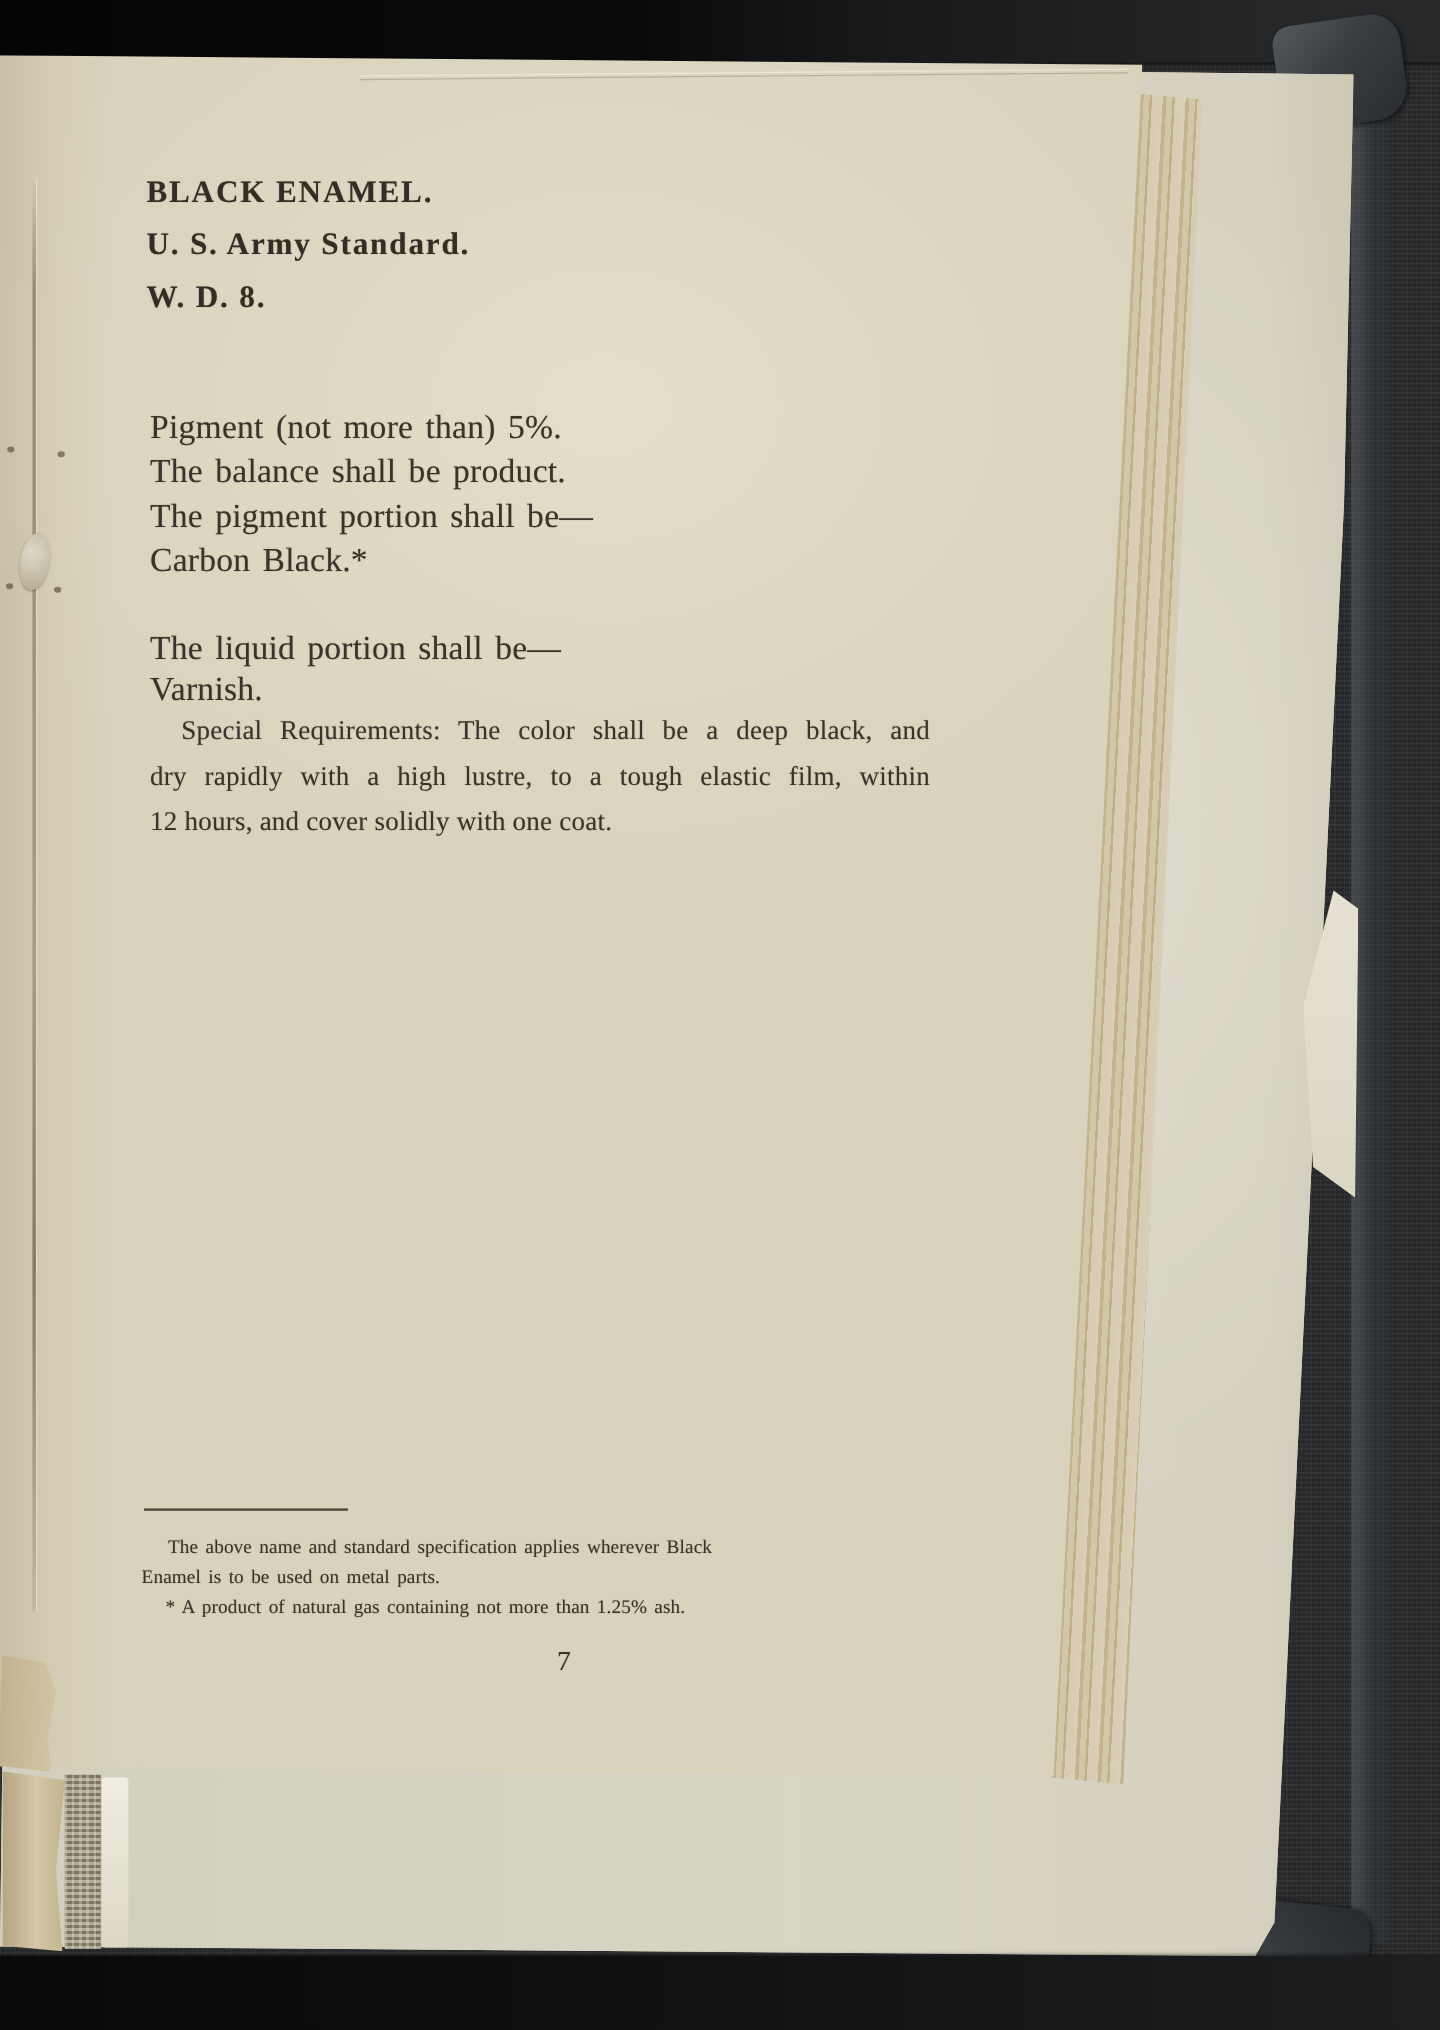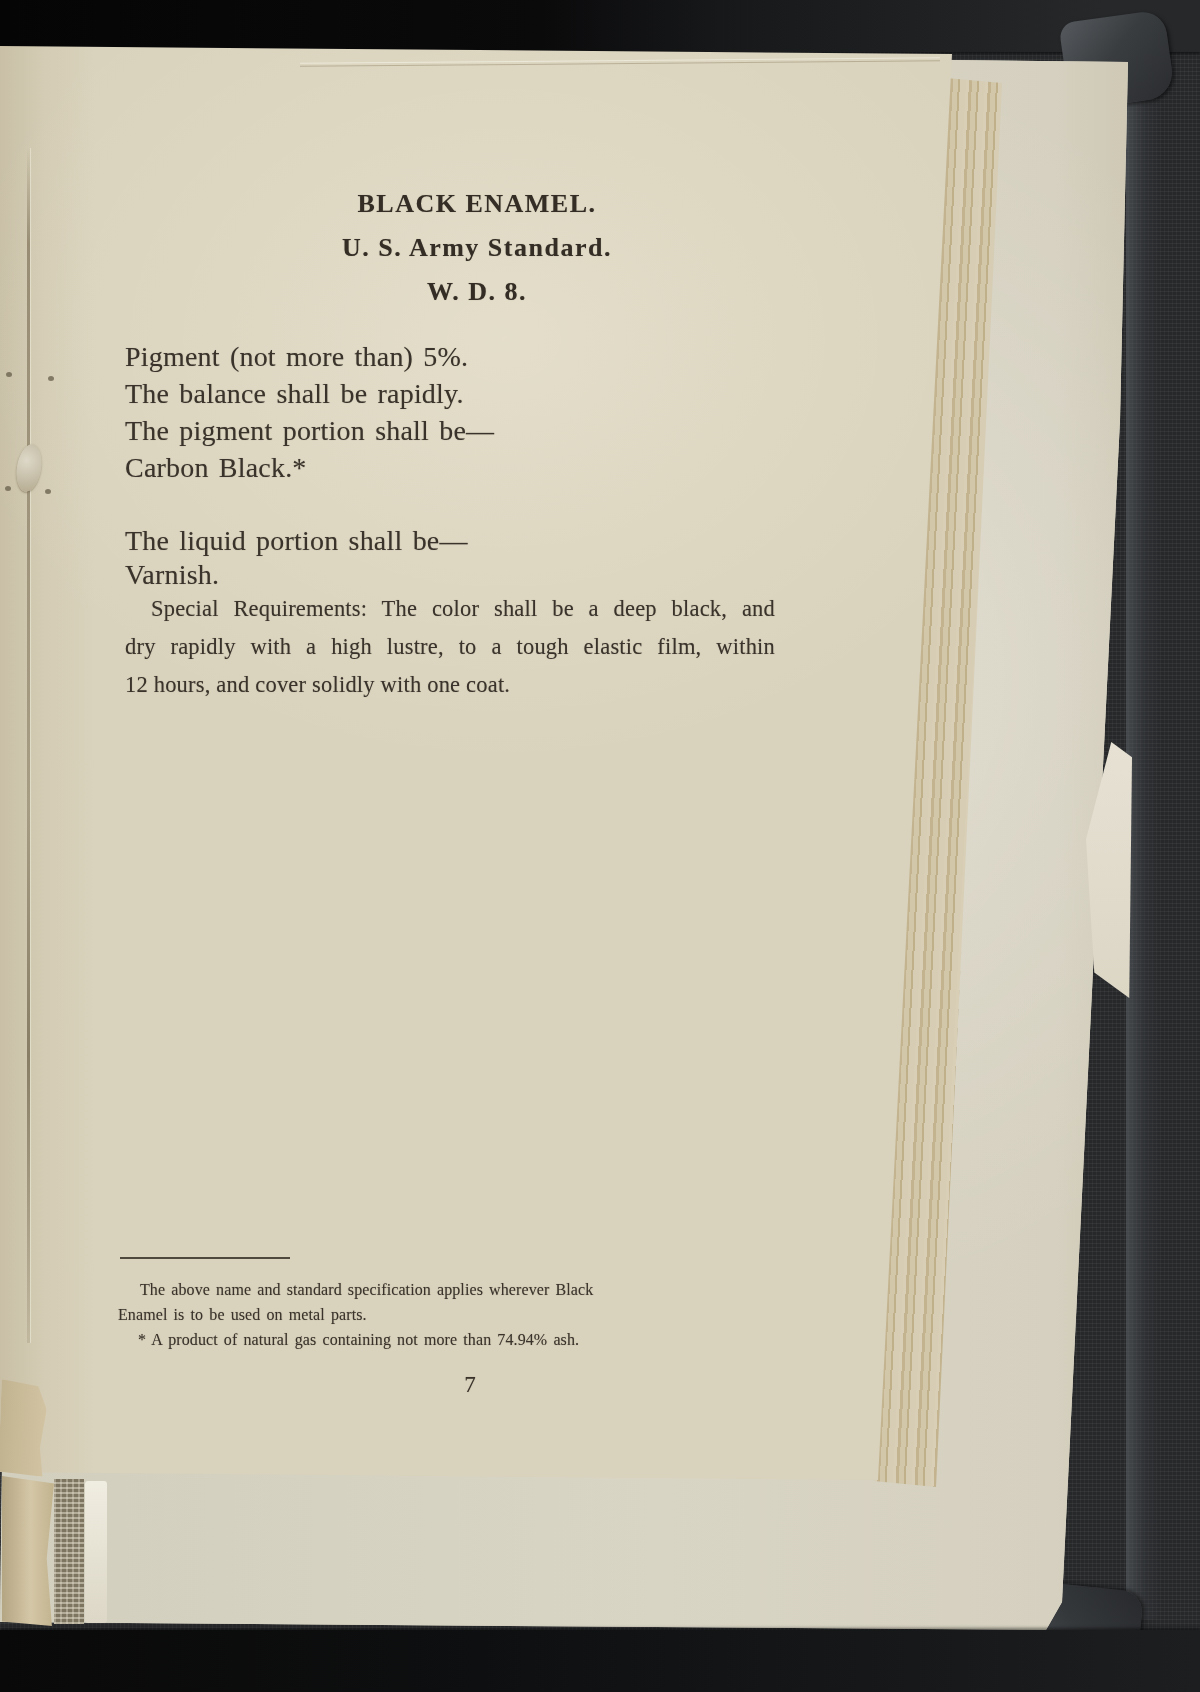--- a/index.html
+++ b/index.html
@@ -73,21 +73,21 @@
   .torn-seam{left:54px;top:1479px;width:30px;height:145px;
     background-color:#7e7560;
     background-image:
       repeating-linear-gradient(0deg,rgba(232,227,210,.5) 0 2px,transparent 2px 5px),
       repeating-linear-gradient(90deg,rgba(232,227,210,.35) 0 2px,transparent 2px 6px);}
   .torn-white{left:85px;top:1481px;width:22px;height:142px;border-radius:3px;
     background:linear-gradient(180deg,#f0ede1,#dcd7c6);}
   
   .tline{position:absolute;white-space:nowrap;line-height:1.15;
     text-shadow:0 0 1px rgba(60,52,40,.35);}
-  .center{left:122px;width:710px;text-align:center;white-space:nowrap;margin-top:44px;}
+  .center{left:122px;width:710px;text-align:left;white-space:nowrap;}
   .h-bold{font-weight:bold;font-size:26px;letter-spacing:1.5px;color:#332d25;}
   .h-ital{font-style:italic;font-size:25px;letter-spacing:.5px;}
   .body-line{left:125px;font-size:28px;letter-spacing:.2px;word-spacing:3px;}
   .para{position:absolute;left:125px;top:590px;width:650px;font-size:22.5px;
     letter-spacing:.2px;color:#39332b;text-shadow:0 0 1px rgba(60,52,40,.35);}
   .para div{height:38px;line-height:38px;white-space:normal;}
   .jl{text-align:justify;text-align-last:justify;}
   .indent{text-indent:26px;}
   .fn-rule{left:120px;top:1257px;width:170px;height:2px;background:#4f483c;}
   .fn-line{left:118px;font-size:16px;letter-spacing:.1px;word-spacing:2px;}
@@ -114,36 +114,36 @@
     <div class="abs stitch" style="left:6px;top:372px;"></div>
     <div class="abs stitch" style="left:48px;top:376px;"></div>
     <div class="abs stitch" style="left:5px;top:486px;"></div>
     <div class="abs stitch" style="left:45px;top:489px;"></div>
 
     <div class="tline center h-bold" style="top:145px;">BLACK ENAMEL.</div>
     <div class="tline center h-bold" style="top:189px;">U. S. Army Standard.</div>
     <div class="tline center h-bold" style="top:233px;">W. D. 8.</div>
 
     <div class="tline body-line" style="top:341px;">Pigment (not more than) 5%.</div>
-    <div class="tline body-line" style="top:378px;">The balance shall be rapidly.</div>
+    <div class="tline body-line" style="top:378px;">The balance shall be product.</div>
     <div class="tline body-line" style="top:415px;">The pigment portion shall be—</div>
     <div class="tline body-line" style="top:452px;">Carbon Black.*</div>
     <div class="tline body-line" style="top:525px;">The liquid portion shall be—</div>
     <div class="tline body-line" style="top:559px;">Varnish.</div>
 
     <div class="para">
       <div class="jl indent">Special Requirements: The color shall be a deep black, and</div>
       <div class="jl">dry rapidly with a high lustre, to a tough elastic film, within</div>
       <div>12 hours, and cover solidly with one coat.</div>
     </div>
 
     <div class="abs fn-rule"></div>
     <div class="tline fn-line" style="top:1281px;left:140px;">The above name and standard specification applies wherever Black</div>
     <div class="tline fn-line" style="top:1306px;">Enamel is to be used on metal parts.</div>
-    <div class="tline fn-line" style="top:1331px;left:138px;">* A product of natural gas containing not more than 74.94% ash.</div>
+    <div class="tline fn-line" style="top:1331px;left:138px;">* A product of natural gas containing not more than 1.25% ash.</div>
 
     <div class="tline pagenum">7</div>
   </div>
 
   <div class="abs torn-tab"></div>
   <div class="abs torn-a"></div>
   <div class="abs torn-seam"></div>
   <div class="abs torn-white"></div>
 
   <div class="abs bottom-band"></div>

